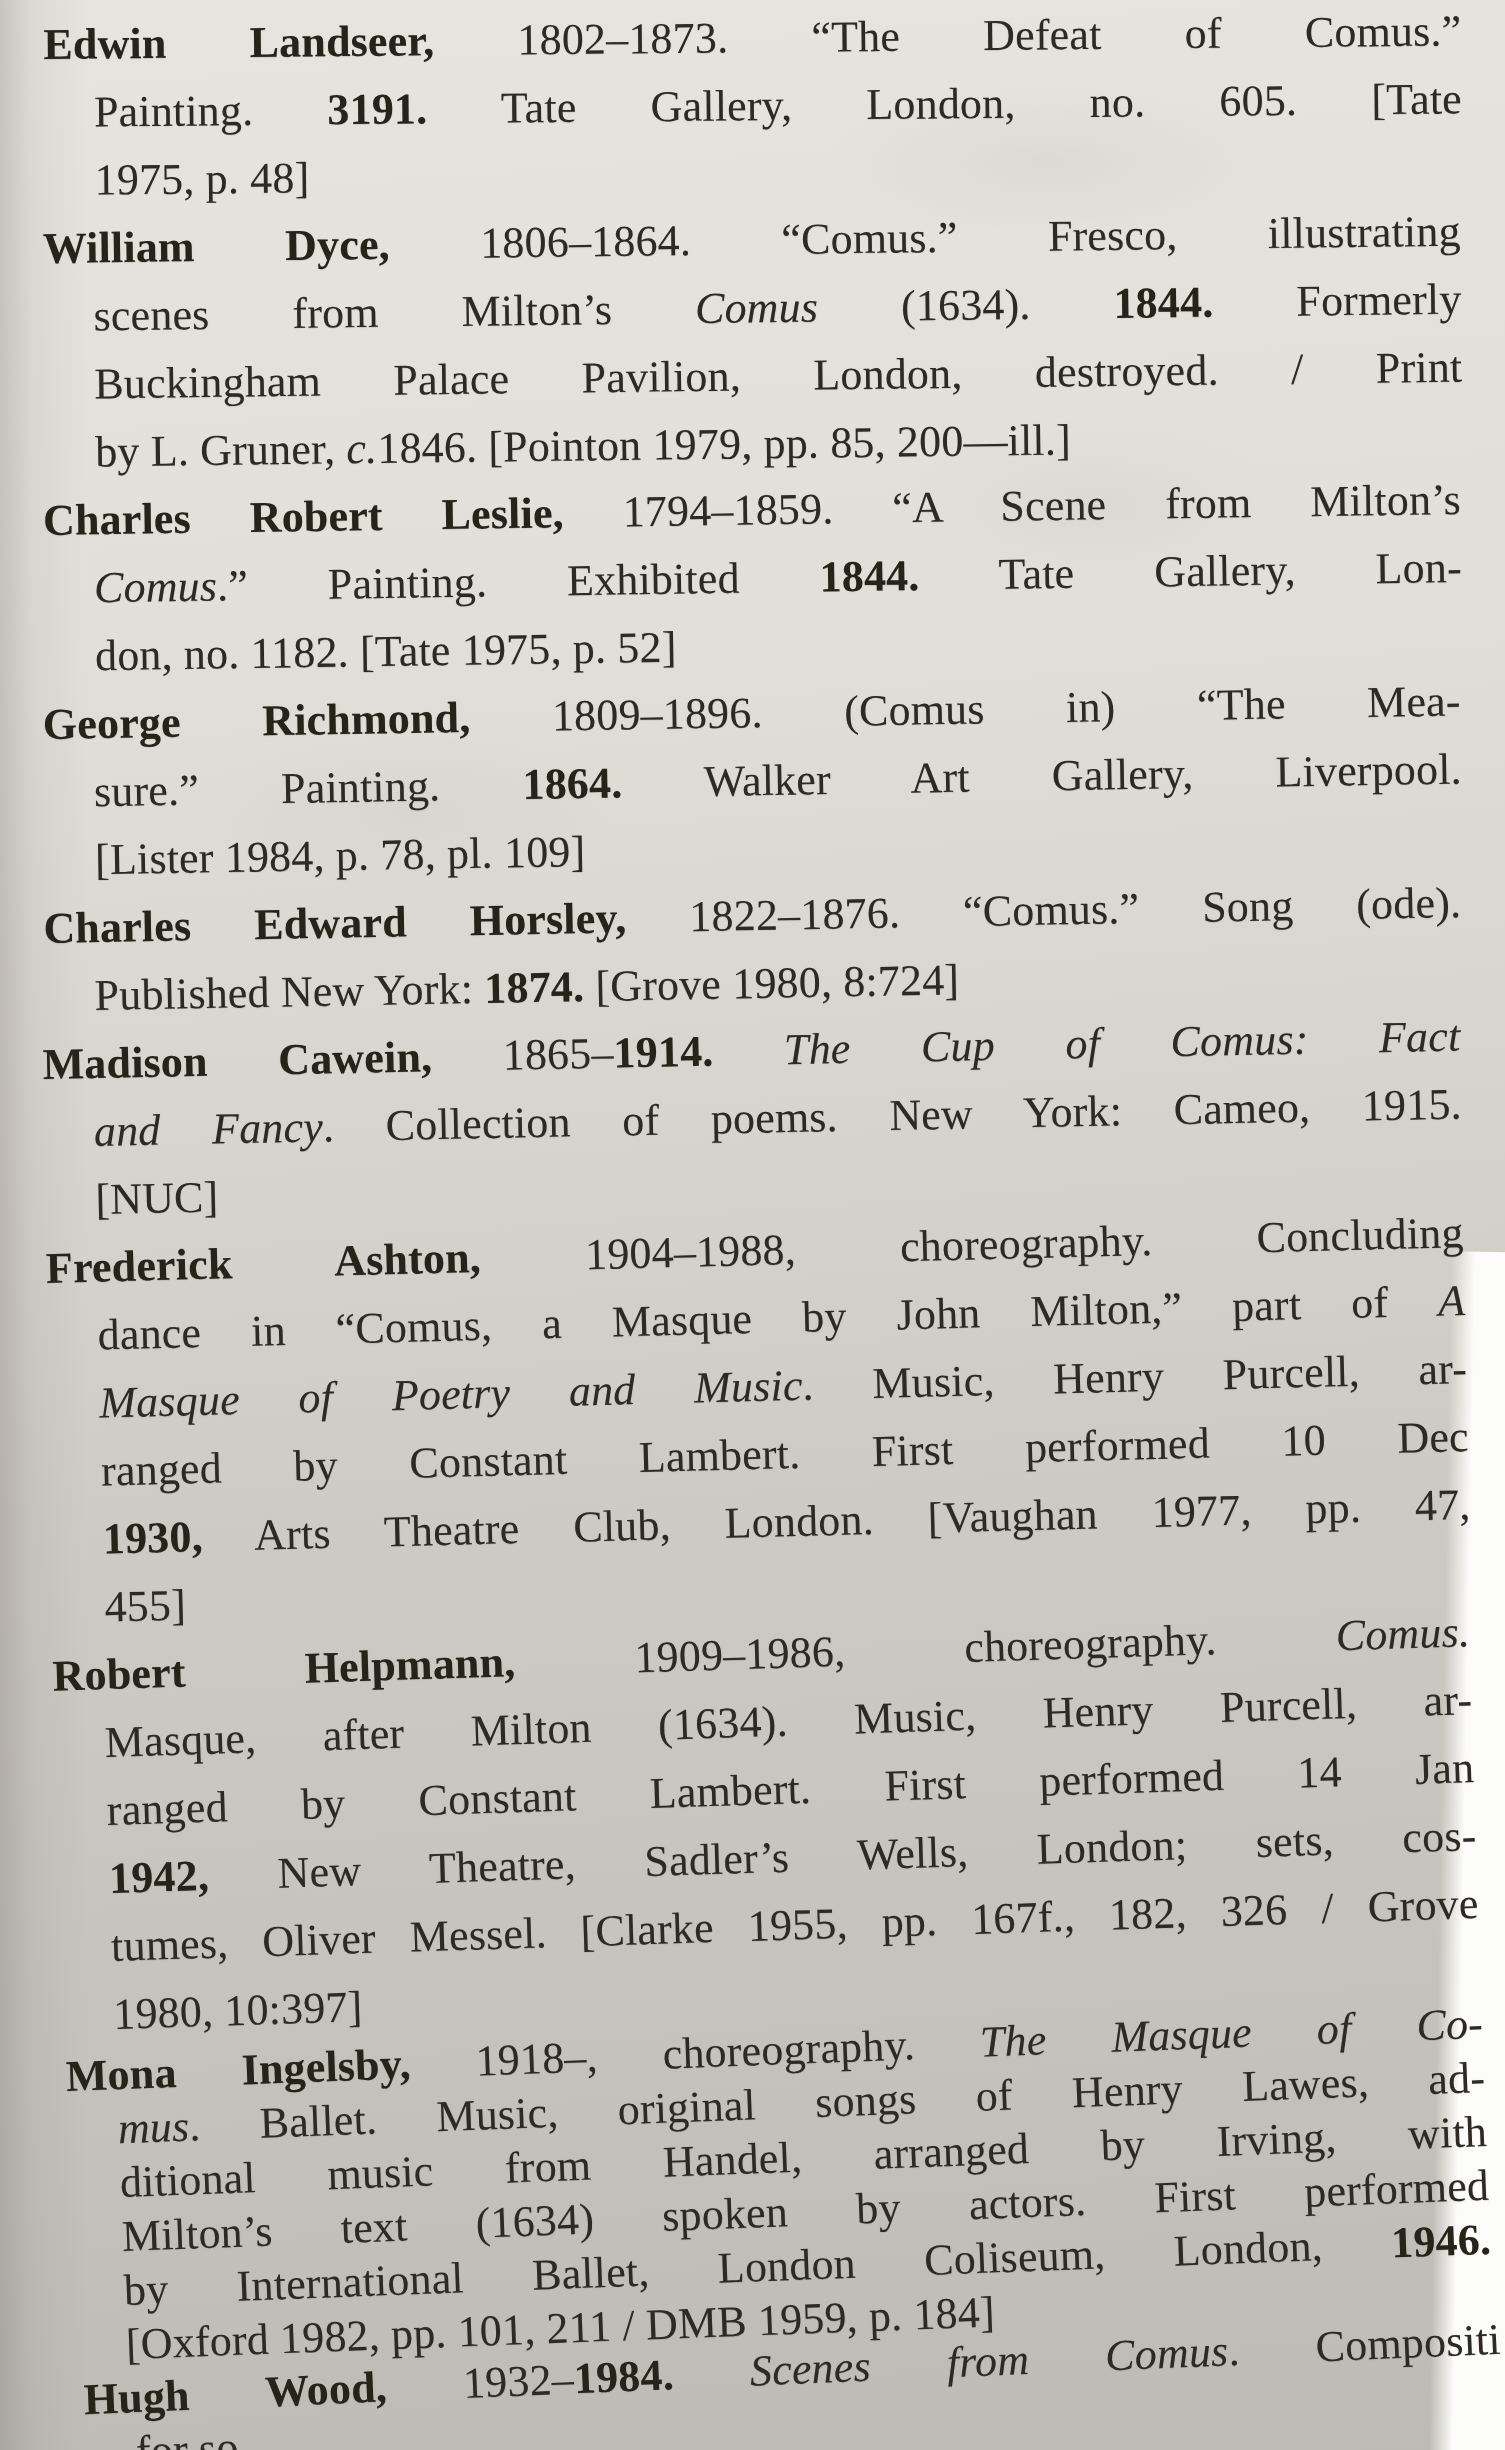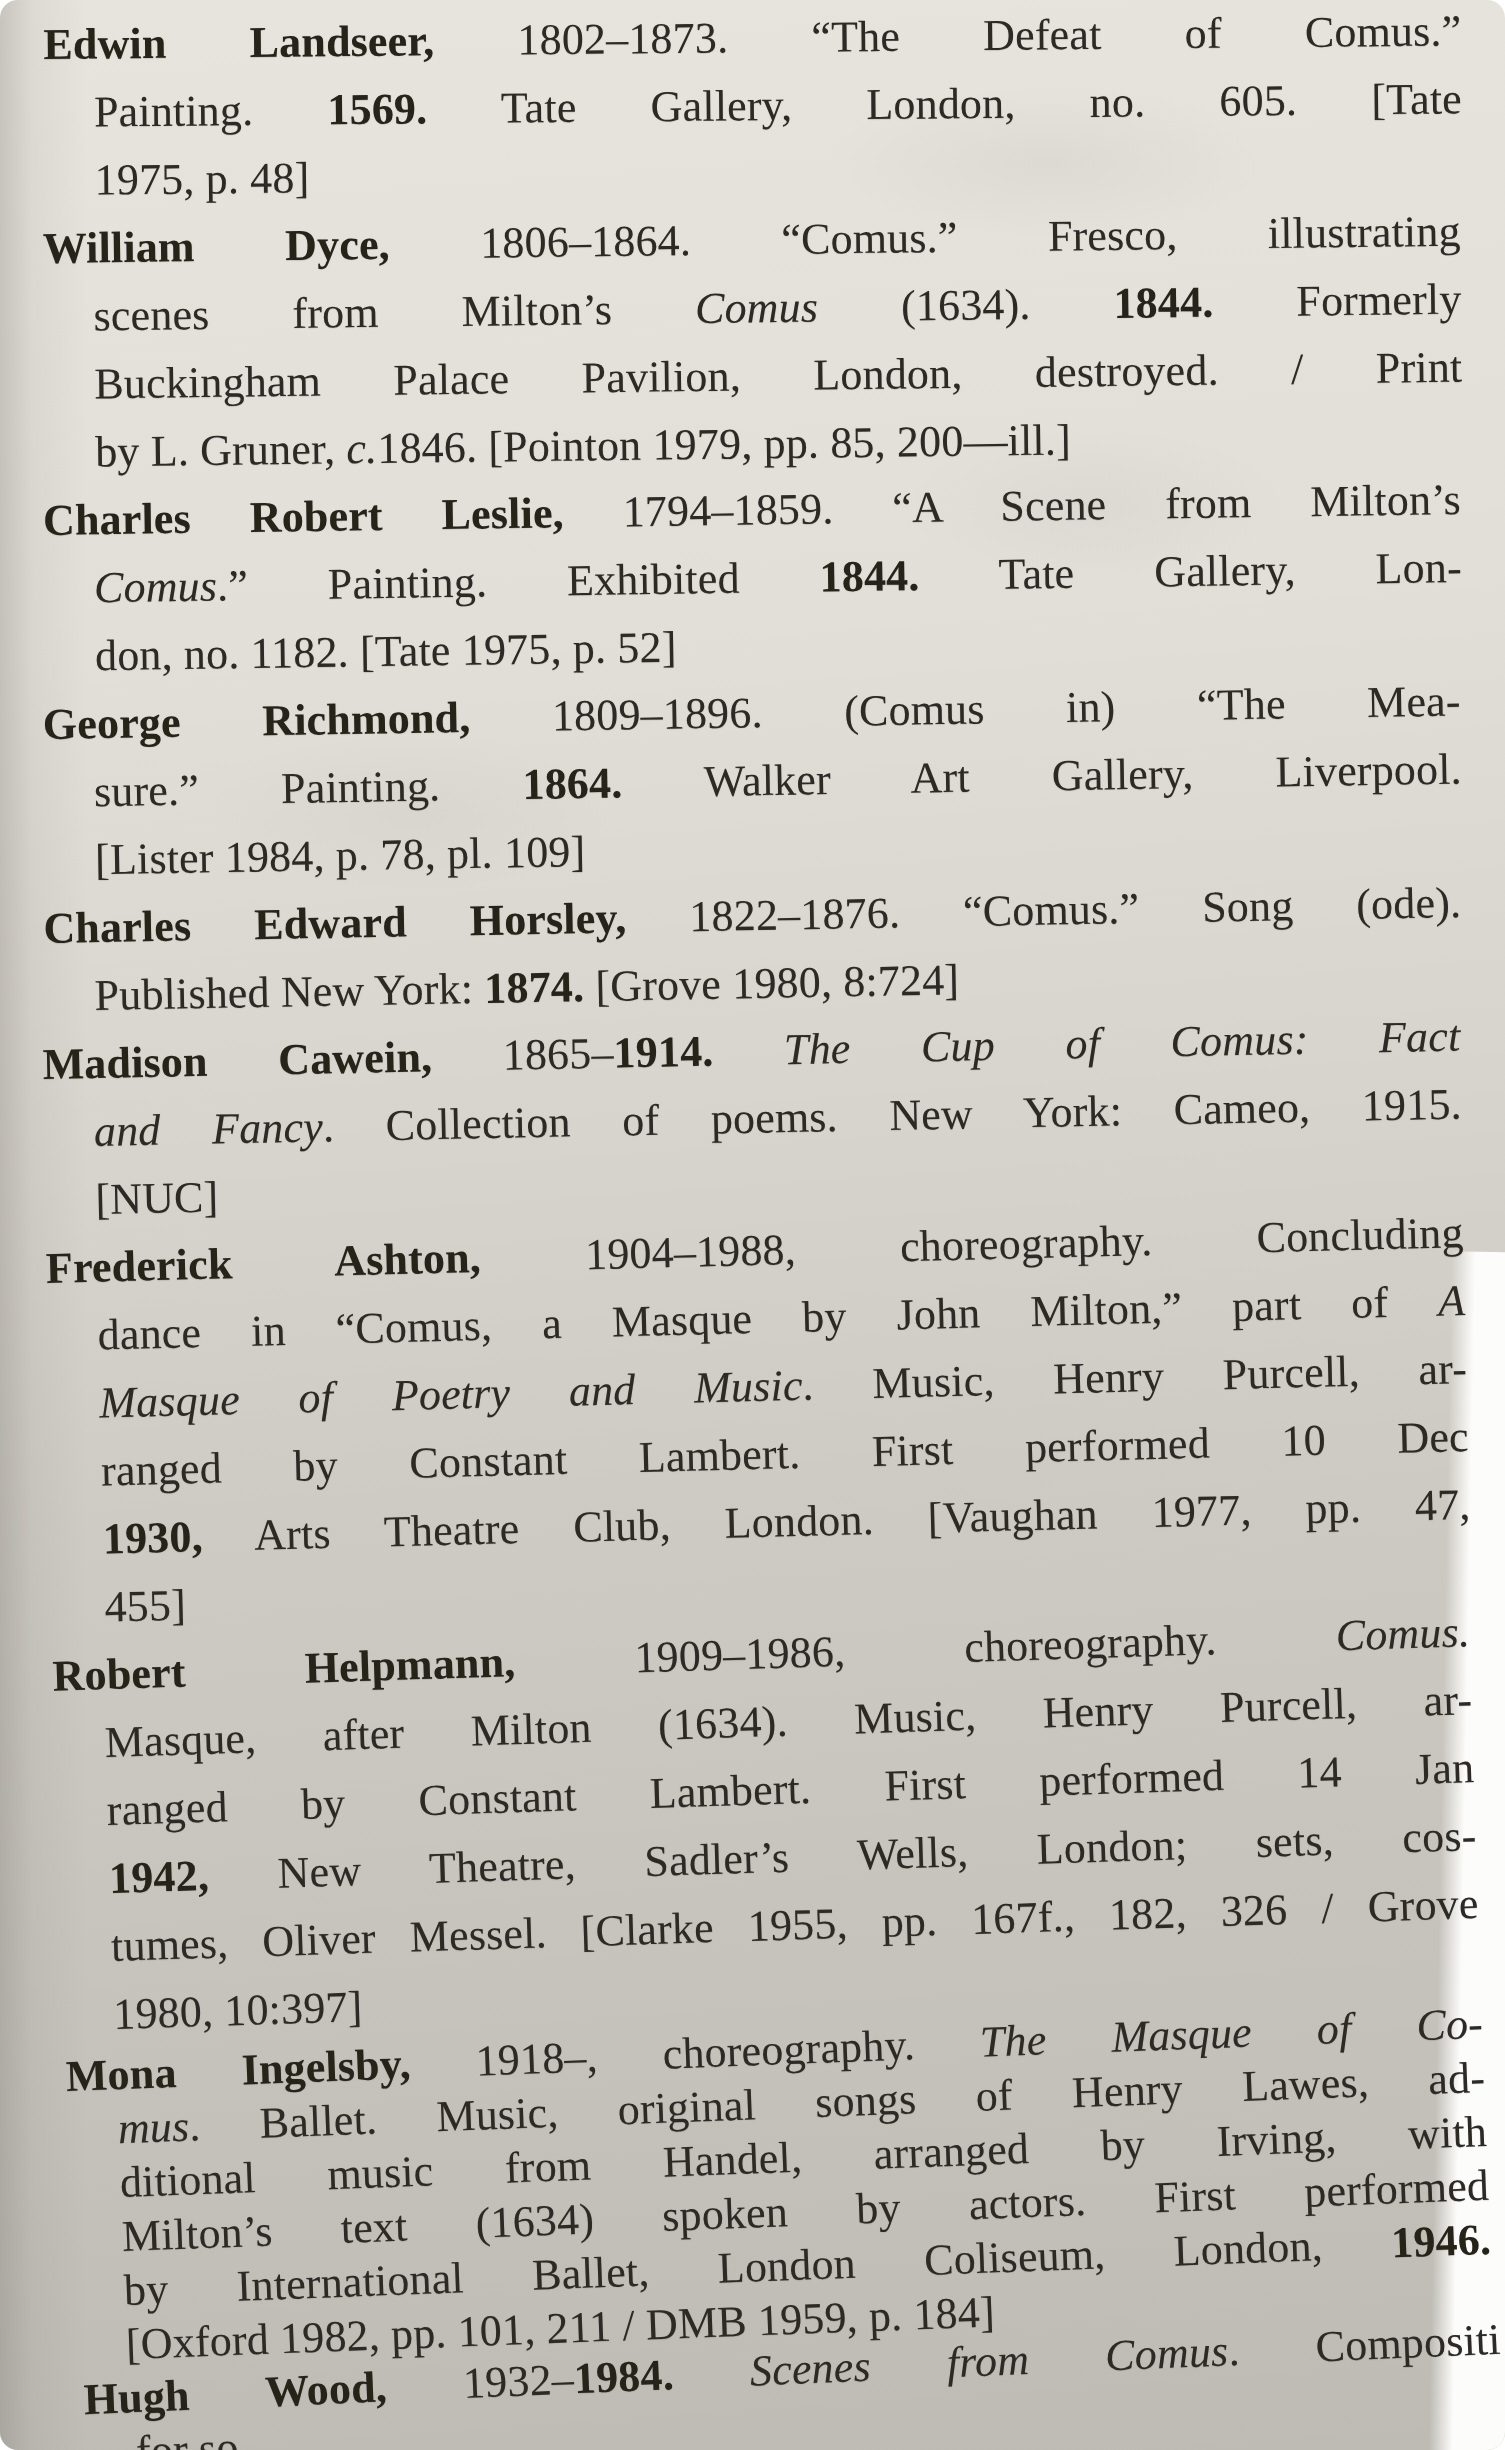--- a/index.html
+++ b/index.html
@@ -16,21 +16,20 @@
   }
   .page{
     position:absolute;inset:0;overflow:hidden;
     background:linear-gradient(176deg,
       var(--paper-top) 0%,
       #e2dfd9 26%,
       var(--paper-mid) 46%,
       #cecbc4 60%,
       #c6c3bd 79%,
       var(--paper-bottom) 100%);
-    border-radius:18px;
   }
   
   .page::before{
     content:"";position:absolute;inset:0;pointer-events:none;
     background:linear-gradient(90deg,
       rgba(100,95,87,.24) 0px,
       rgba(100,95,87,.08) 31.5px,
       rgba(100,95,87,0) 87px);
   }
   
@@ -76,21 +75,21 @@
 <body>
 
 <div class="page">
   <div class="smudge s1"></div>
   <div class="smudge s2"></div>
   <div class="smudge s3"></div>
   <div class="edge-white"></div>
   <div class="content" id="entries">
       <div class="entry entry-0">
         <div class="line first"><span class="b">Edwin Landseer,</span><span> 1802–1873. “The Defeat of Comus.”</span></div>
-        <div class="line"><span>Painting. </span><span class="b">1569.</span><span> Tate Gallery, London, no. 605. [Tate</span></div>
+        <div class="line"><span>Painting. </span><span class="b">3191.</span><span> Tate Gallery, London, no. 605. [Tate</span></div>
         <div class="line last"><span>1975, p. 48]</span></div>
       </div>
       <div class="entry entry-1">
         <div class="line first"><span class="b">William Dyce,</span><span> 1806–1864. “Comus.” Fresco, illustrating</span></div>
         <div class="line"><span>scenes from Milton’s </span><span class="i">Comus</span><span> (1634). </span><span class="b">1844.</span><span> Formerly</span></div>
         <div class="line"><span>Buckingham Palace Pavilion, London, destroyed. / Print</span></div>
         <div class="line last"><span>by L. Gruner, </span><span class="i">c.</span><span>1846. [Pointon 1979, pp. 85, 200—ill.]</span></div>
       </div>
       <div class="entry entry-2">
         <div class="line first"><span class="b">Charles Robert Leslie,</span><span> 1794–1859. “A Scene from Milton’s</span></div>

